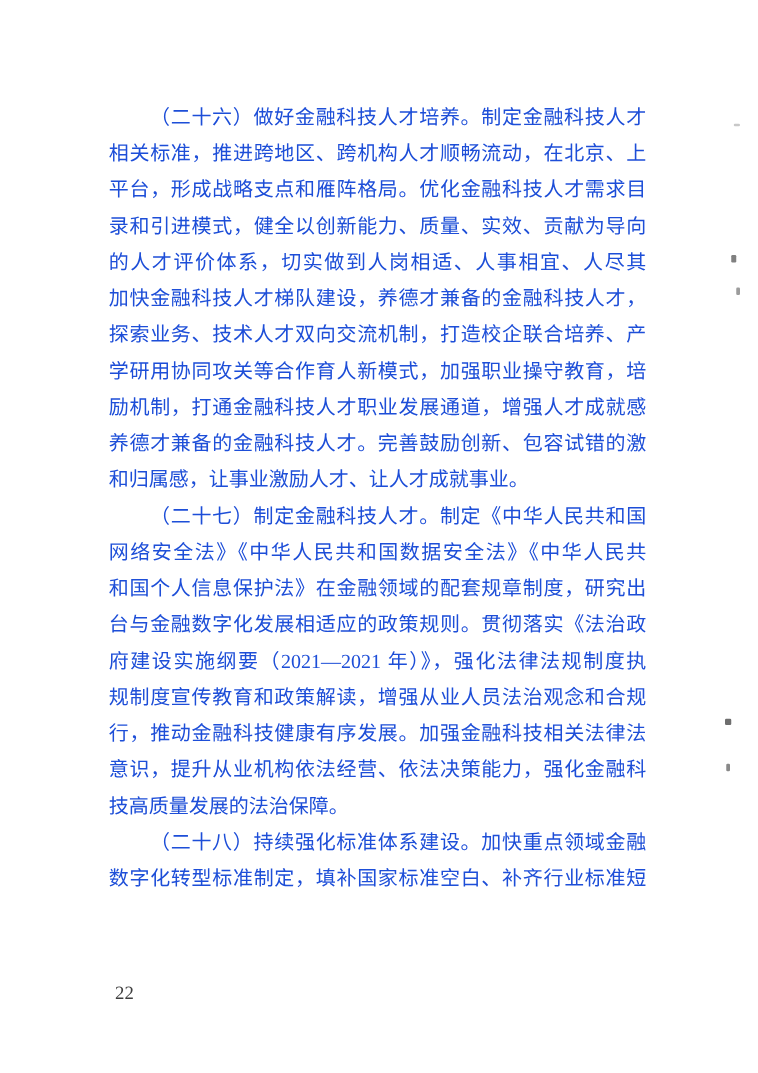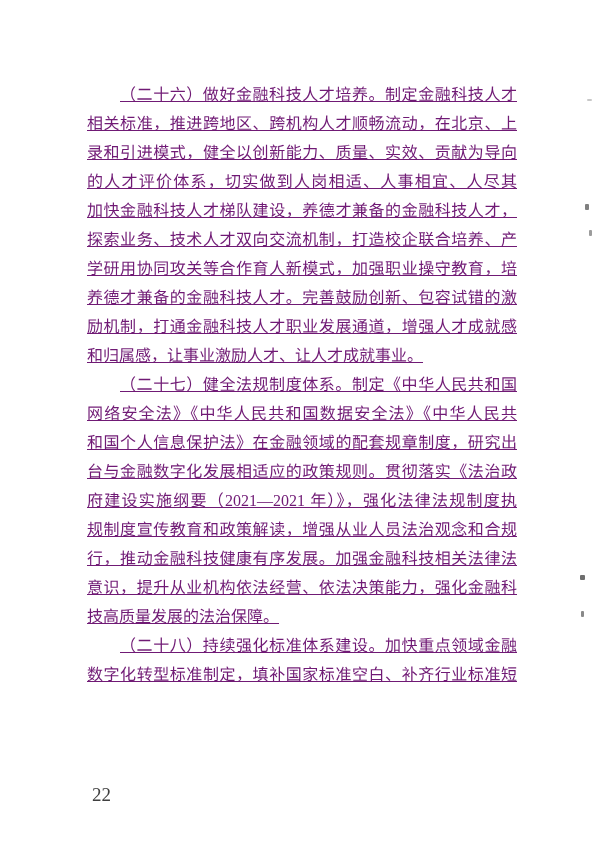--- a/index.html
+++ b/index.html
@@ -33,50 +33,51 @@
     text-align-last: justify;
     text-justify: inter-character;
   }
   .line.para-start { text-indent: 33px; }
   .line.flush { text-align: left; text-align-last: left; }
 
   .page-number {
     position: absolute;
     left: 92px;
     top: 785px;
-    font-size: 19px;
+    font-size: 15px;
     line-height: 20px;
     color: #3f3f3f;
   }
 
   .speck {
     position: absolute;
     background: #4a4a4a;
     border-radius: 1px;
   }
 </style>
 </head>
 <body>
 
 <div class="page">
-  <div class="text-block" style="color: #701a75; text-decoration: underline;">
+  <div class="text-block" style="color: #1d4ed8;">
       <div class="para">
         <div class="line para-start">（二十六）做好金融科技人才培养。制定金融科技人才</div>
         <div class="line">相关标准，推进跨地区、跨机构人才顺畅流动，在北京、上</div>
+        <div class="line">平台，形成战略支点和雁阵格局。优化金融科技人才需求目</div>
         <div class="line">录和引进模式，健全以创新能力、质量、实效、贡献为导向</div>
         <div class="line">的人才评价体系，切实做到人岗相适、人事相宜、人尽其才。</div>
         <div class="line">加快金融科技人才梯队建设，养德才兼备的金融科技人才，</div>
         <div class="line">探索业务、技术人才双向交流机制，打造校企联合培养、产</div>
         <div class="line">学研用协同攻关等合作育人新模式，加强职业操守教育，培</div>
+        <div class="line">励机制，打通金融科技人才职业发展通道，增强人才成就感</div>
         <div class="line">养德才兼备的金融科技人才。完善鼓励创新、包容试错的激</div>
-        <div class="line">励机制，打通金融科技人才职业发展通道，增强人才成就感</div>
         <div class="line flush">和归属感，让事业激励人才、让人才成就事业。</div>
       </div>
       <div class="para">
-        <div class="line para-start">（二十七）健全法规制度体系。制定《中华人民共和国</div>
+        <div class="line para-start">（二十七）制定金融科技人才。制定《中华人民共和国</div>
         <div class="line">网络安全法》《中华人民共和国数据安全法》《中华人民共</div>
         <div class="line">和国个人信息保护法》在金融领域的配套规章制度，研究出</div>
         <div class="line">台与金融数字化发展相适应的政策规则。贯彻落实《法治政</div>
         <div class="line">府建设实施纲要（2021—2021 年）》，强化法律法规制度执</div>
         <div class="line">规制度宣传教育和政策解读，增强从业人员法治观念和合规</div>
         <div class="line">行，推动金融科技健康有序发展。加强金融科技相关法律法</div>
         <div class="line">意识，提升从业机构依法经营、依法决策能力，强化金融科</div>
         <div class="line flush">技高质量发展的法治保障。</div>
       </div>
       <div class="para">

